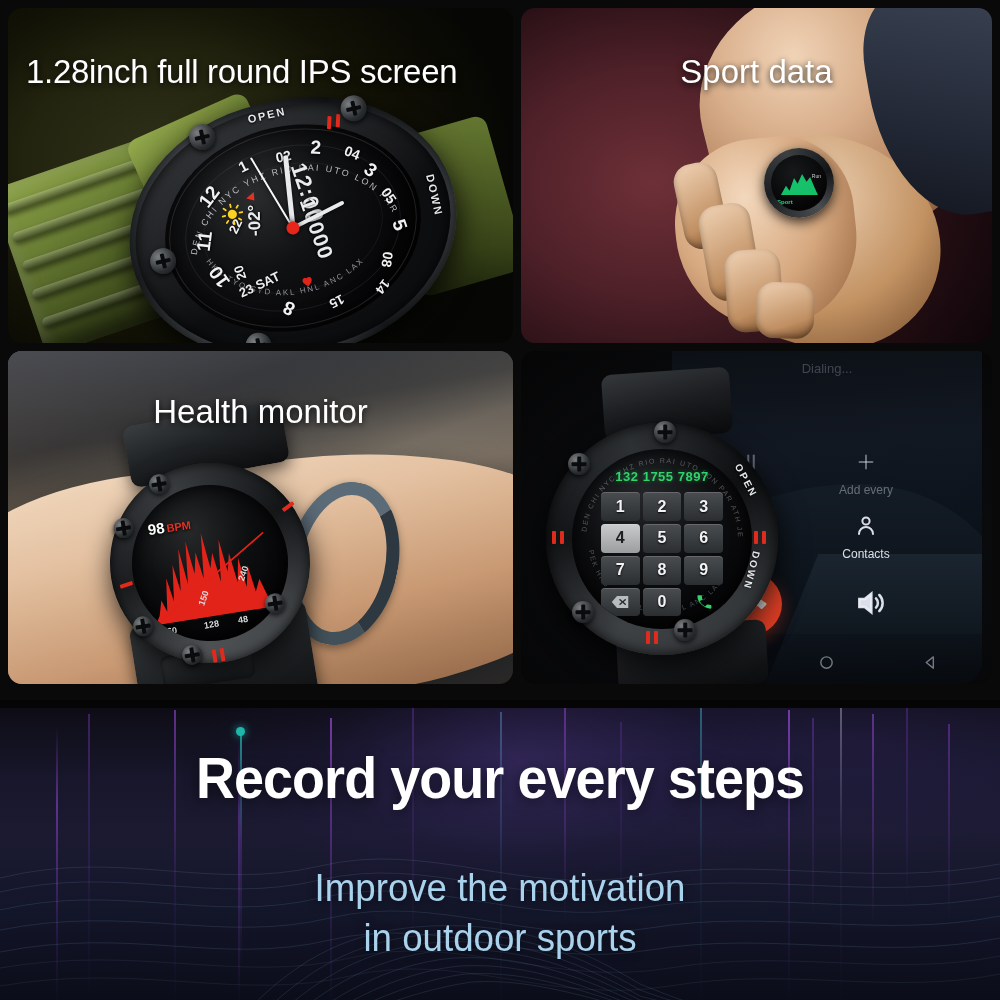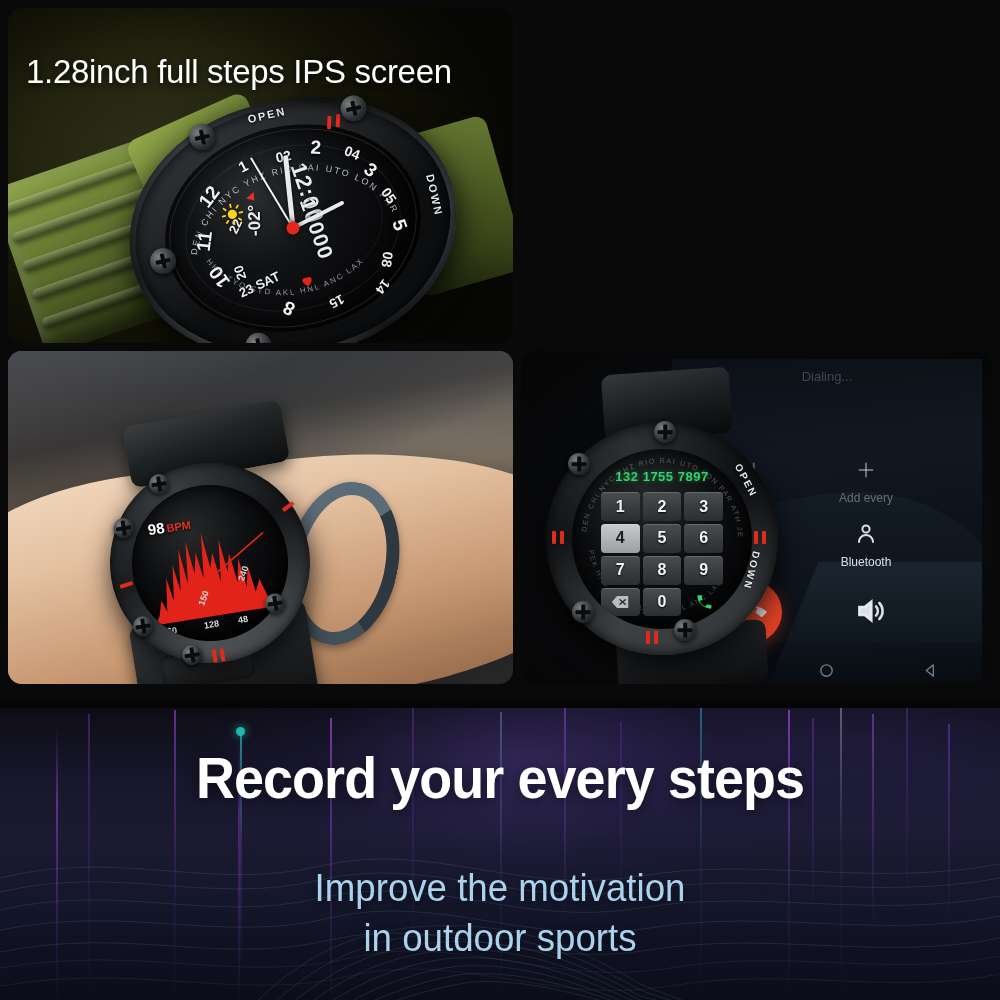--- a/index.html
+++ b/index.html
@@ -180,21 +180,21 @@
   .hrwave { position:absolute; left:6%; bottom:16%; width:88%; height:58%; z-index:2; }
   .hrlabel { position:absolute; bottom:8%; font-size:9px; color:#d8dadb; z-index:3; font-weight:700; }
   .strap3 { position:absolute; z-index:11;
       background:linear-gradient(170deg,#3b3e41,#202325 45%,#0c0d0f);
       border-radius:10px; box-shadow:0 6px 16px rgba(0,0,0,.6); }
 
   
   #p4 { left:521px; top:351px; width:471px; height:333px;
         background:radial-gradient(ellipse 90% 90% at 55% 55%, #17191c 0%, #0a0b0d 45%, #030303 100%); }
   #p4 .cap { left:50%; transform:translateX(-50%); top:38px; font-size:32px; }
-  .phone { position:absolute; right:10px; top:8px; width:310px; height:333px; z-index:4;
+  .phone { position:absolute; right:10px; top:0px; width:310px; height:333px; z-index:4;
       background:linear-gradient(175deg,#0c1016 0%,#121822 30%,#0b1119 60%,#05080c 100%);
       border-radius:0 0 22px 22px; overflow:hidden; }
   .phone .mount {
       position:absolute; left:-20px; bottom:50px; width:360px; height:150px;
       background:linear-gradient(180deg,#141c26,#0a1016);
       border-radius:60% 45% 0 0 / 100% 90% 0 0; opacity:.95; }
   .phone .road { position:absolute; left:120px; bottom:0; width:260px; height:130px;
       background:linear-gradient(180deg,rgba(60,80,100,.25),rgba(20,28,38,.1));
       transform:skewX(-22deg); }
   .dialing { position:absolute; left:50%; top:10px; transform:translateX(-50%);
@@ -350,23 +350,46 @@
             <path d="M12 21s-8-5.3-8-11a4.6 4.6 0 0 1 8-3 4.6 4.6 0 0 1 8 3c0 5.7-8 11-8 11z" fill="#e2231a"></path>
           </svg>
 
           <div class="hand" style="left:50%;top:14%;width:5px;height:36%;transform:translateX(-50%) rotate(7deg);"></div>
           <div class="hand" style="left:50%;top:50%;width:4px;height:28%;transform-origin:top center;transform:translateX(-50%) rotate(-104deg);"></div>
           <div class="hand" style="left:50%;top:50%;width:2px;height:40%;background:#f5f6f7;transform-origin:top center;transform:translateX(-50%) rotate(162deg);"></div>
           <div class="hub"></div>
         </div>
       </div>
 
-      <div class="cap">1.28inch full steps IPS screen</div>
+      <div class="cap">1.28inch full round IPS screen</div>
     </div>
 
+    <div class="panel" id="p2">
+      <div class="shirt"></div>
+      <div class="arm upper"></div>
+      <div class="arm fore"></div>
+      <div class="hand-grip">
+        <div class="finger" style="left:6px;  top:18px;  width:44px; height:86px;  transform:rotate(-6deg);"></div>
+        <div class="finger" style="left:26px; top:62px;  width:52px; height:96px;  transform:rotate(-4deg);"></div>
+        <div class="finger" style="left:44px; top:110px; width:56px; height:82px;  transform:rotate(2deg);"></div>
+        <div class="finger" style="left:72px; top:146px; width:58px; height:56px;  transform:rotate(8deg);"></div>
+      </div>
+
+      <div class="watch2">
+        <div class="scr">
+          <svg class="sportwave" viewBox="0 0 100 50" preserveAspectRatio="none">
+            <polygon points="8,50 20,30 28,40 38,14 46,26 56,6 66,22 74,12 84,34 92,50" fill="#18e07a" opacity=".85"></polygon>
+          </svg>
+          <span style="position:absolute;left:6px;bottom:6px;font-size:6px;color:#19e07e;font-weight:700;">Sport</span>
+          <span style="position:absolute;right:6px;top:18px;font-size:5px;color:#c9ccd0;">Run</span>
+        </div>
+      </div>
+
+      <div class="cap">Sport data</div>
+    </div>
 
     <div class="panel" id="p3">
       <div class="p3blur"></div>
       <div class="wrist"></div>
       <div class="bracelet"></div>
 
       <div class="strap3" style="left:118px; top:62px;  width:160px; height:62px; transform:rotate(-10deg);"></div>
       <div class="strap3" style="left:128px; top:262px; width:178px; height:110px; transform:rotate(-9deg);">
         <div style="position:absolute;left:26px;top:34px;width:92px;height:34px;border-radius:7px;background:linear-gradient(180deg,#3a3d40,#141618);box-shadow:inset 0 2px 4px rgba(0,0,0,.6)"></div>
       </div>
@@ -394,20 +417,21 @@
             <line x1="4" y1="60" x2="92" y2="10" stroke="#e2231a" stroke-width="1.2"></line>
           </svg>
           <span class="hrlabel" style="left:16%;">60</span>
           <span class="hrlabel" style="left:40%;">128</span>
           <span class="hrlabel" style="left:62%;">48</span>
           <span class="hrlabel" style="right:8%;top:46%;transform:rotate(-62deg);">240</span>
           <span class="hrlabel" style="left:48%;top:62%;transform:rotate(-62deg);">150</span>
         </div>
       </div>
 
+      <div class="cap">Health monitor</div>
     </div>
 
     <div class="panel" id="p4">
 
       <div class="phone">
         <div class="mount"></div>
         <div class="road"></div>
 
         <div class="dialing">Dialing...</div>
 
@@ -442,21 +466,21 @@
           <span>Mute</span>
         </div>
 
         <div class="pitem bright" style="left:150px; top:162px; width:88px;">
           <span class="ico">
             <svg width="24" height="24" viewBox="0 0 24 24" fill="none" stroke="rgba(235,240,248,.92)" stroke-width="2" stroke-linecap="round">
               <circle cx="12" cy="8" r="3.6"></circle>
                 <path d="M5 21a7 7 0 0 1 14 0"></path>
             </svg>
           </span>
-          <span>Bluetooth</span>
+          <span>Contacts</span>
         </div>
 
         <div class="endcall" style="left:48px; top:222px;">
           <svg width="34" height="34" viewBox="0 0 24 24" style="position:absolute;left:14px;top:14px;">
             <path transform="rotate(135 12 12)" d="M6.6 10.8a15 15 0 0 0 6.6 6.6l2.2-2.2a1 1 0 0 1 1-.25 11 11 0 0 0 3.5.55 1 1 0 0 1 1 1V19a1 1 0 0 1-1 1A17 17 0 0 1 4 5a1 1 0 0 1 1-1h3.5a1 1 0 0 1 1 1 11 11 0 0 0 .55 3.5 1 1 0 0 1-.25 1z" fill="#fff"></path>
           </svg>
         </div>
         <div style="position:absolute;left:182px;top:236px;z-index:8;">
           <svg width="32" height="32" viewBox="0 0 24 24" fill="none" stroke="rgba(235,240,248,.92)" stroke-width="1.9" stroke-linecap="round">
             <path d="M4 9v6h4l5 4V5L8 9z" fill="rgba(235,240,248,.92)"></path>

